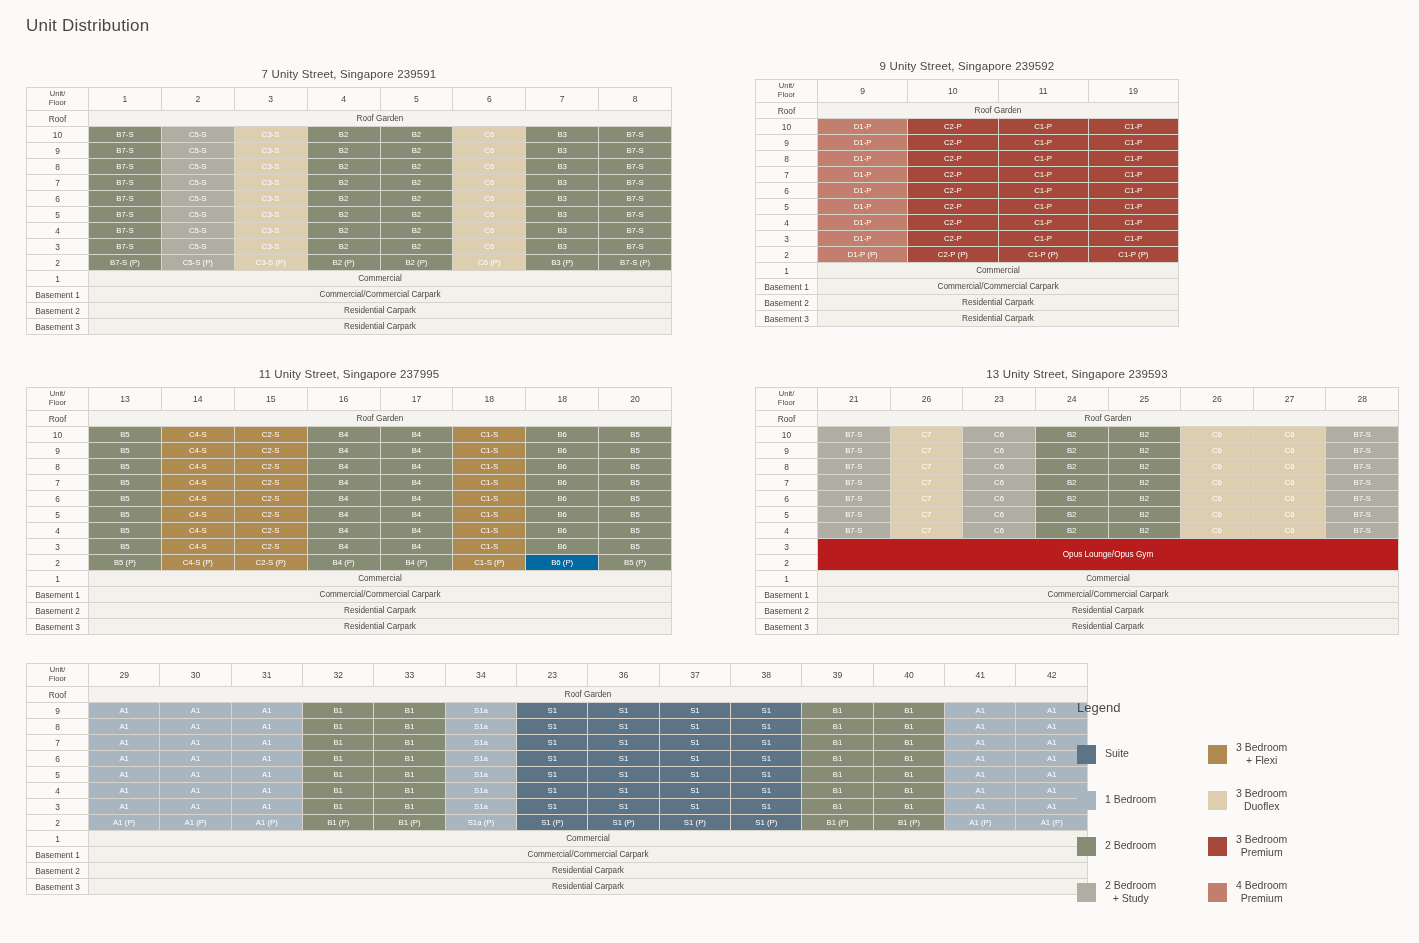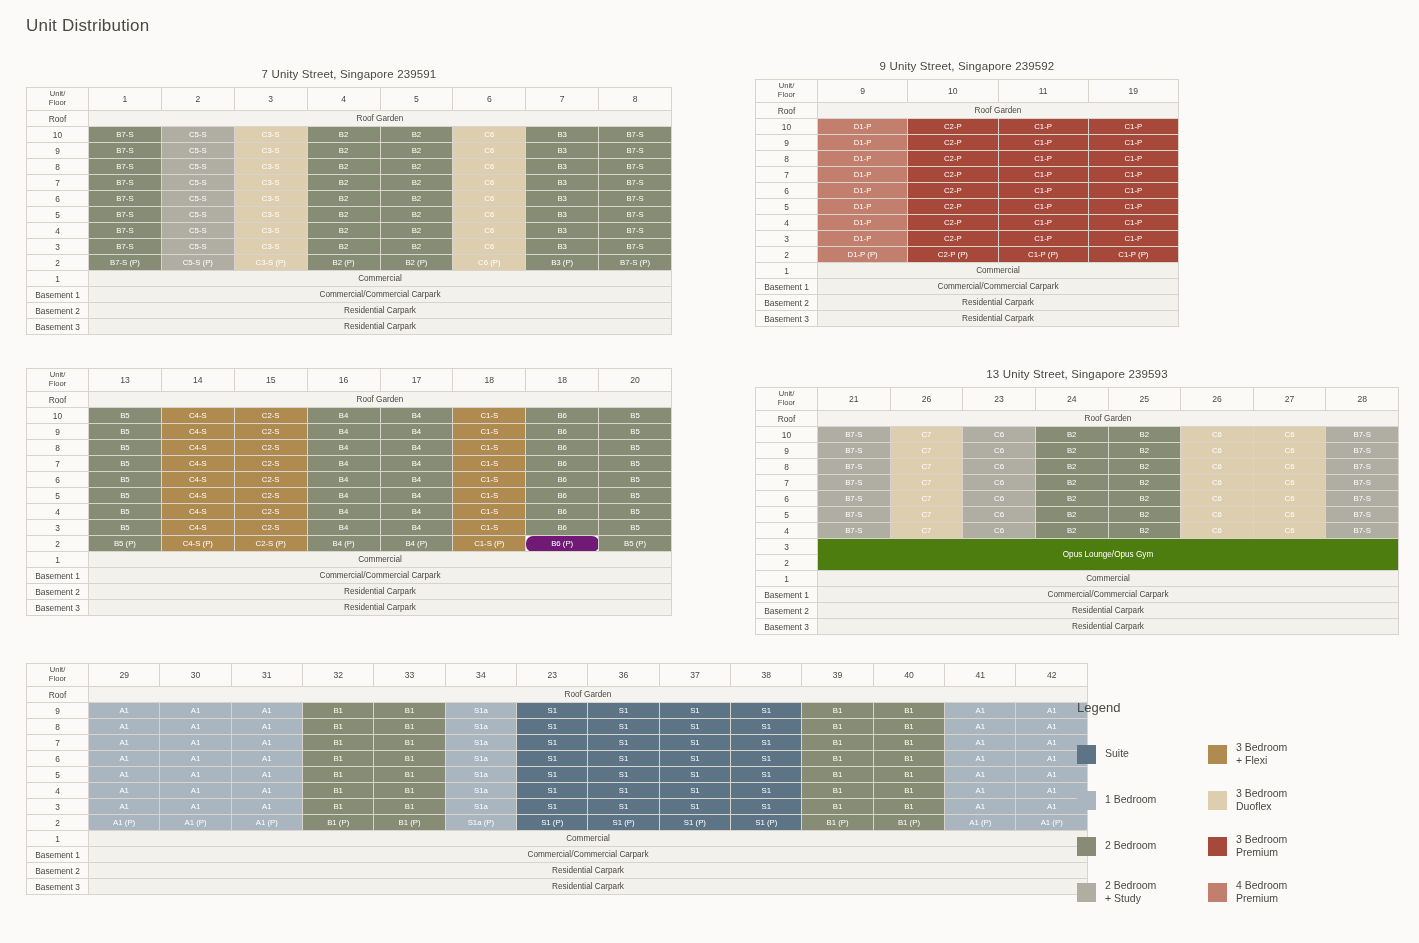--- a/index.html
+++ b/index.html
@@ -65,38 +65,39 @@
     font-size: 7.6px;
     line-height: 1.15;
     color: #4a4843;
   }
   td.span {
     background: #f3f1ec;
     font-size: 8.2px;
     color: #4a4843;
   }
   td.span.rg { background: #f5f3ef; }
-  td.span.grey { background: #4d7c0f; color: #ffffff; }
+  td.span.grey { background: #b91c1c; color: #ffffff; }
   td.unit { font-size: 7.8px; }
 
   
   #legend {
     position: absolute;
     left: 1077px;
     top: 700px;
     width: 262px;
   }
   #legend .legend-title {
     font-size: 13px;
     color: #4a4843;
     margin-bottom: 16px;
   }
   .legend-grid {
     display: flex;
     flex-wrap: wrap;
+    text-align: center;
   }
   .legend-col {
     width: 50%;
   }
   .legend-item {
     display: flex;
     align-items: center;
     height: 46px;
   }
   .legend-swatch {
@@ -371,20 +372,21 @@
             <td class="span" colspan="4">Residential Carpark</td>
           </tr>
           <tr>
             <td class="rowlab">Basement 3</td>
             <td class="span" colspan="4">Residential Carpark</td>
           </tr>
         </tbody>
       </table>
     </div>
   <div class="block" id="blk-2" style="left:26px; top:368px; width:646px;">
+      <div class="block-title">11 Unity Street, Singapore 237995</div>
       <table class="grid" style="width: 100%;">
         <colgroup>
           <col style="width: 62px;">
           <col>
           <col>
           <col>
           <col>
           <col>
           <col>
           <col>
@@ -498,21 +500,21 @@
             <td class="unit" style="background: rgb(135, 140, 116); color: rgb(255, 255, 255); opacity: 1;">B5</td>
           </tr>
           <tr>
             <td class="rowlab">2</td>
             <td class="unit" style="background: rgb(135, 140, 116); color: rgb(255, 255, 255); opacity: 1;">B5 (P)</td>
             <td class="unit" style="background: rgb(176, 139, 80); color: rgb(255, 255, 255); opacity: 1;">C4-S (P)</td>
             <td class="unit" style="background: rgb(176, 139, 80); color: rgb(255, 255, 255); opacity: 1;">C2-S (P)</td>
             <td class="unit" style="background: rgb(135, 140, 116); color: rgb(255, 255, 255); opacity: 1;">B4 (P)</td>
             <td class="unit" style="background: rgb(135, 140, 116); color: rgb(255, 255, 255); opacity: 1;">B4 (P)</td>
             <td class="unit" style="background: rgb(176, 139, 80); color: rgb(255, 255, 255); opacity: 1;">C1-S (P)</td>
-            <td class="unit" style="background: #701a75; color: rgb(255, 255, 255); opacity: 1; border-radius: 7px;">B6 (P)</td>
+            <td class="unit" style="background: #0369a1; color: rgb(255, 255, 255); opacity: 1;">B6 (P)</td>
             <td class="unit" style="background: rgb(135, 140, 116); color: rgb(255, 255, 255); opacity: 1;">B5 (P)</td>
           </tr>
           <tr>
             <td class="rowlab">1</td>
             <td class="span" colspan="8">Commercial</td>
           </tr>
           <tr>
             <td class="rowlab">Basement 1</td>
             <td class="span" colspan="8">Commercial/Commercial Carpark</td>
           </tr>

